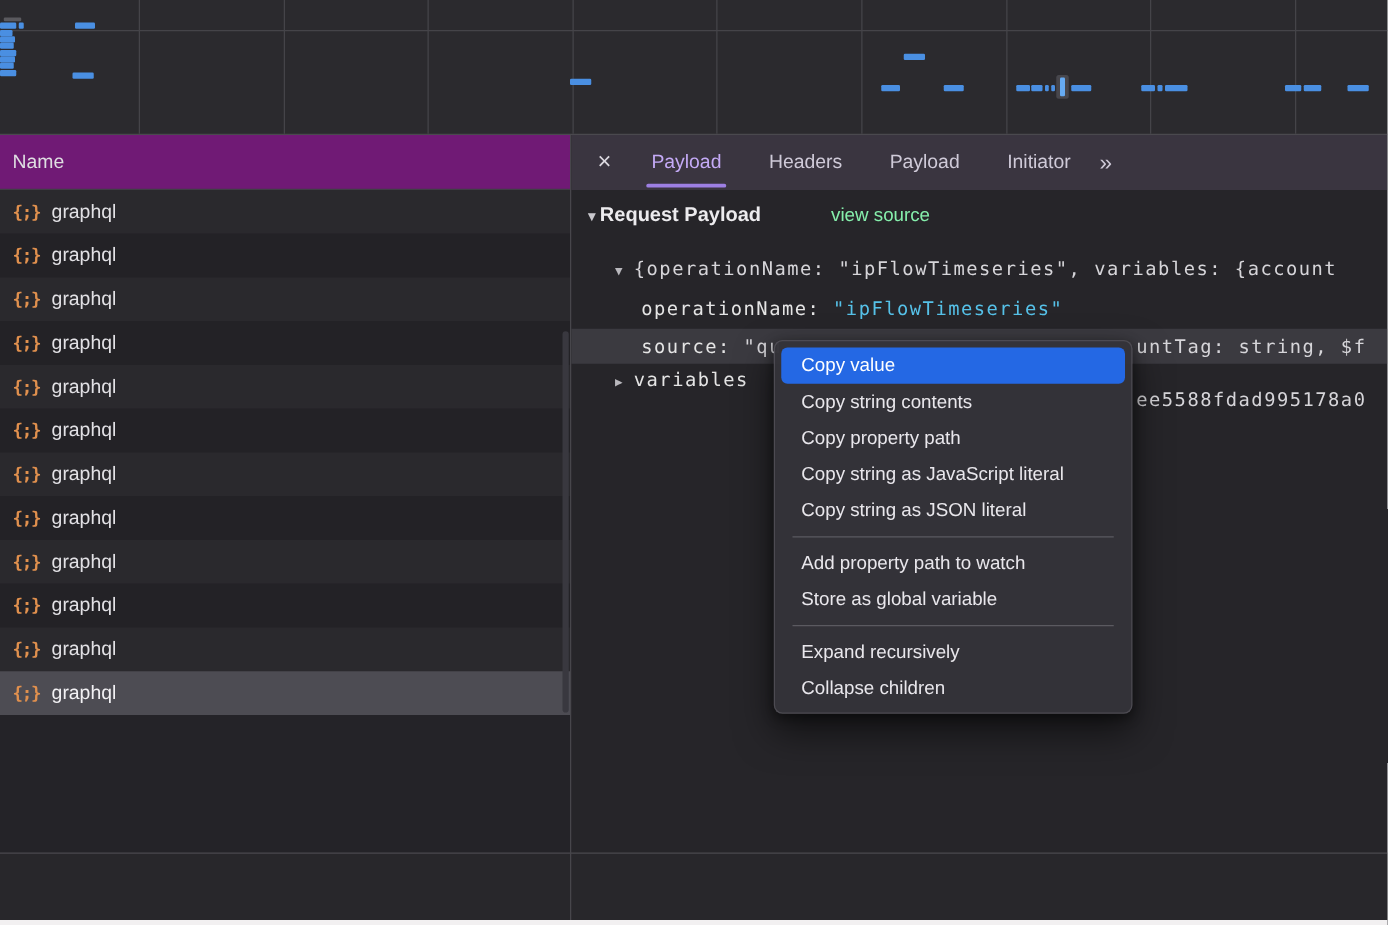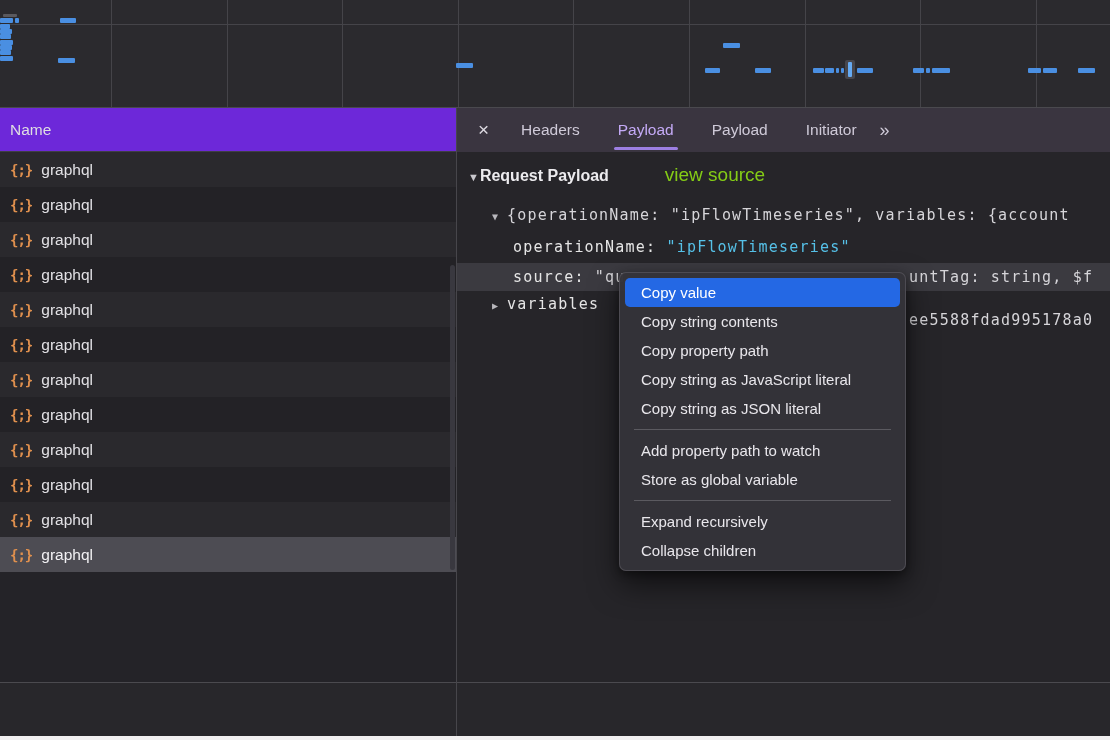--- a/index.html
+++ b/index.html
@@ -12,21 +12,21 @@
             background:#2b2a2e;border-bottom:1px solid #4a494e;box-sizing:border-box;}
   .vgrid{position:absolute;top:0;bottom:0;width:1px;background:#454449;}
   .hline{position:absolute;left:0;right:0;top:24px;height:1px;background:#454449;}
   .bar{position:absolute;border-radius:1px;}
   .marker-box{position:absolute;background:#47464c;border-radius:2px;}
   .marker-line{position:absolute;background:#66aaf2;border-radius:1px;}
 
   
   .left{position:absolute;left:0;top:108px;width:456px;bottom:4px;background:#242328;}
   .name-header{height:44px;line-height:44px;padding-left:10px;font-size:15.5px;
-               color:#dfdee2;background:#6d28d9;border-bottom:1px solid #403f45;box-sizing:border-box;}
+               color:#dfdee2;background:#701a75;border-bottom:1px solid #403f45;box-sizing:border-box;}
   .rows{position:absolute;left:0;right:0;top:44px;}
   .row{height:35px;display:flex;align-items:center;padding-left:10px;
        font-size:15.5px;color:#e2e1e5;box-sizing:border-box;}
   .row:nth-child(odd){background:#2a292d;}
   .row:nth-child(even){background:#232226;}
   .row.selected{background:#4d4c53;color:#f2f1f4;}
   .json-ico{font-family:"DejaVu Sans Mono",monospace;font-size:14px;font-weight:bold;
             letter-spacing:-1px;margin-right:9px;}
   .scroll-thumb{position:absolute;right:1px;top:157px;width:5px;height:305px;
                 background:#39383f;border-radius:3px;}
@@ -42,21 +42,21 @@
   .tab.selected::after{content:"";position:absolute;left:15px;right:15px;bottom:2px;
                        height:3px;border-radius:2px;background:#9d7fe3;}
   .more{margin-left:4px;font-size:18px;color:#cfcad8;letter-spacing:-3px;padding-right:18px;}
 
   .payload{position:absolute;left:0;right:0;top:44px;bottom:0;
            font-family:"DejaVu Sans Mono",monospace;font-size:15px;
            letter-spacing:1.2px;color:#d9d8dc;}
   .section{position:absolute;top:12px;left:11px;font-family:"Liberation Sans",sans-serif;
            letter-spacing:0;font-size:16px;font-weight:bold;color:#ecebee;white-space:nowrap;}
   .section .tri{font-size:11px;color:#c9c8cd;margin-right:1px;font-weight:normal;}
-  .view-source{font-weight:normal;color:#84cc16;font-size:19px;margin-left:56px;margin-top:24px;}
+  .view-source{font-weight:normal;color:#86efac;font-size:15px;margin-left:56px;margin-top:24px;}
   .code{position:absolute;white-space:nowrap;line-height:22px;}
   .tri-sm{font-size:10px;color:#b9b8bd;margin-right:9px;letter-spacing:0;}
   .l1{top:52px;left:35px;}
   .l2{top:84px;left:56px;}
   .band{position:absolute;top:111px;left:0;right:0;height:28px;background:#3b3a40;}
   .l3{top:114px;left:56px;}
   .l4{top:141px;left:35px;}
   .frag-q{position:absolute;top:114px;left:452px;white-space:nowrap;line-height:22px;}
   .frag-v{position:absolute;top:157px;left:452px;white-space:nowrap;line-height:22px;}
   .violet{color:#e5e5e5;}
@@ -183,22 +183,22 @@
           <span>graphql</span>
         </div>
       </div>
     <div class="scroll-thumb"></div>
   </div>
 
   <div class="right">
     <div class="tabbar">
       <span class="close">×</span>
       <span id="tabs" style="display:flex;">
+          <span class="tab selected">Payload</span>
           <span class="tab">Headers</span>
-          <span class="tab selected">Payload</span>
           <span class="tab">Payload</span>
           <span class="tab">Initiator</span>
         </span>
       <span class="more">»</span>
     </div>
 
     <div class="payload">
       <div class="section">
         <span class="tri">▼</span><span>Request Payload</span><span class="view-source">view source</span>
       </div>

